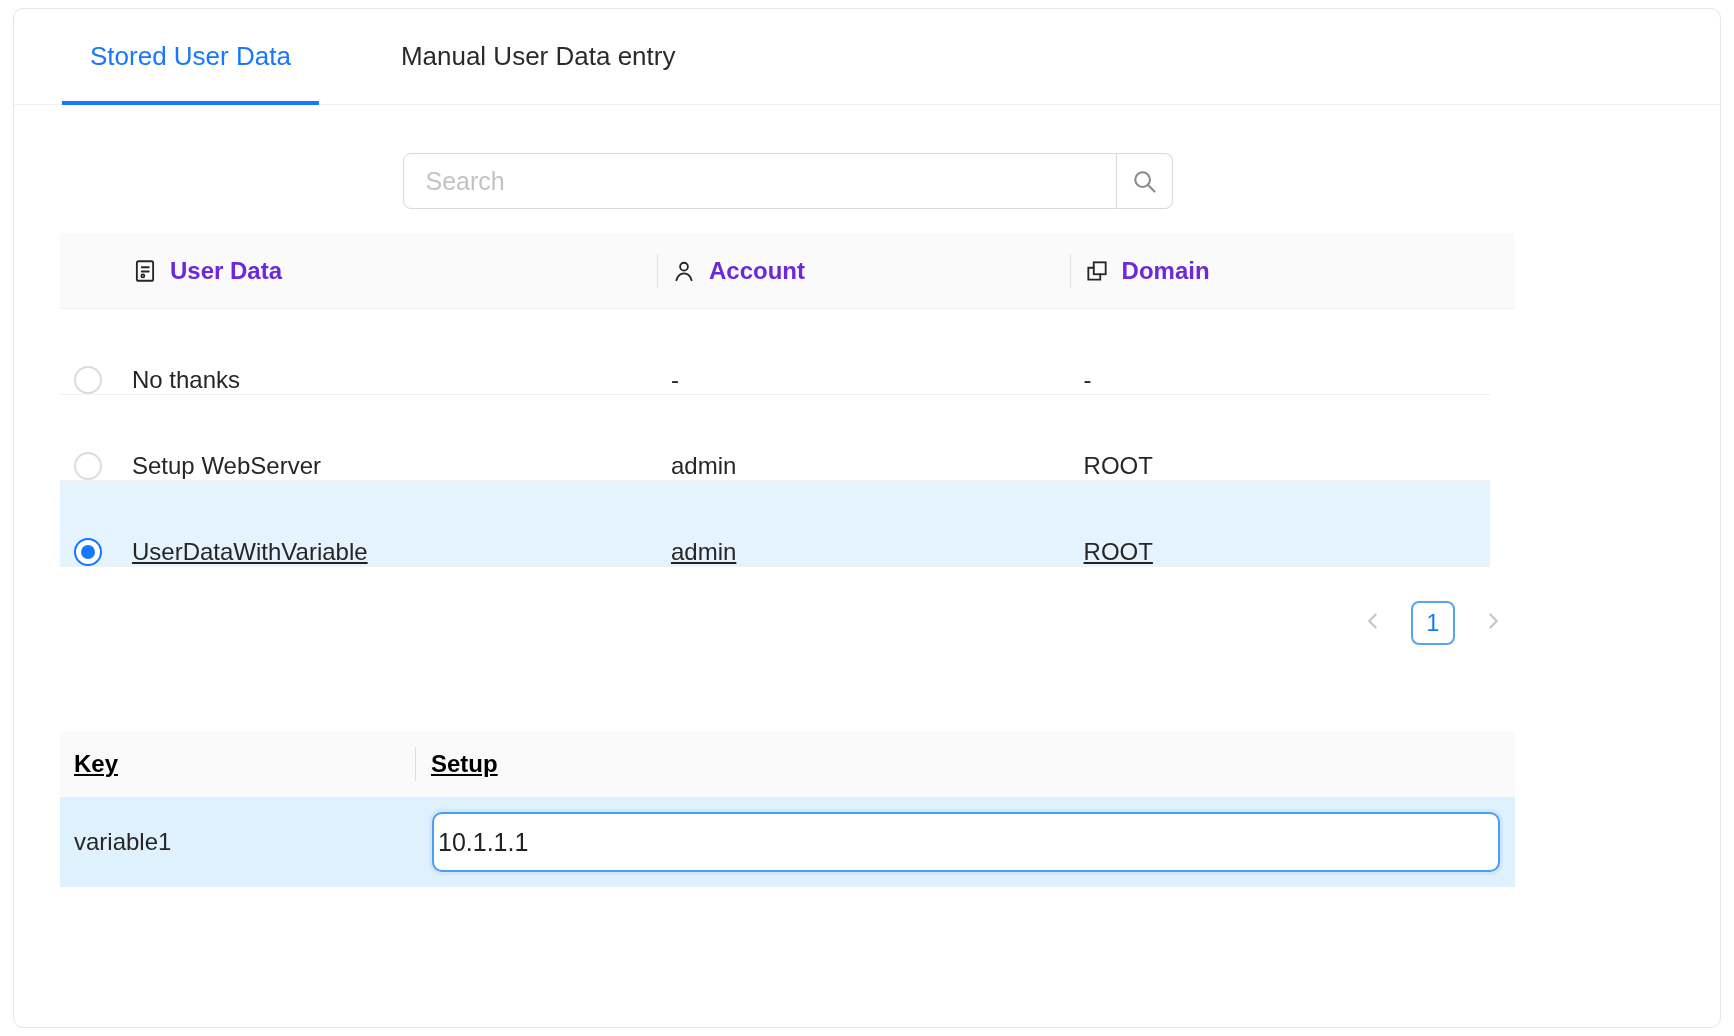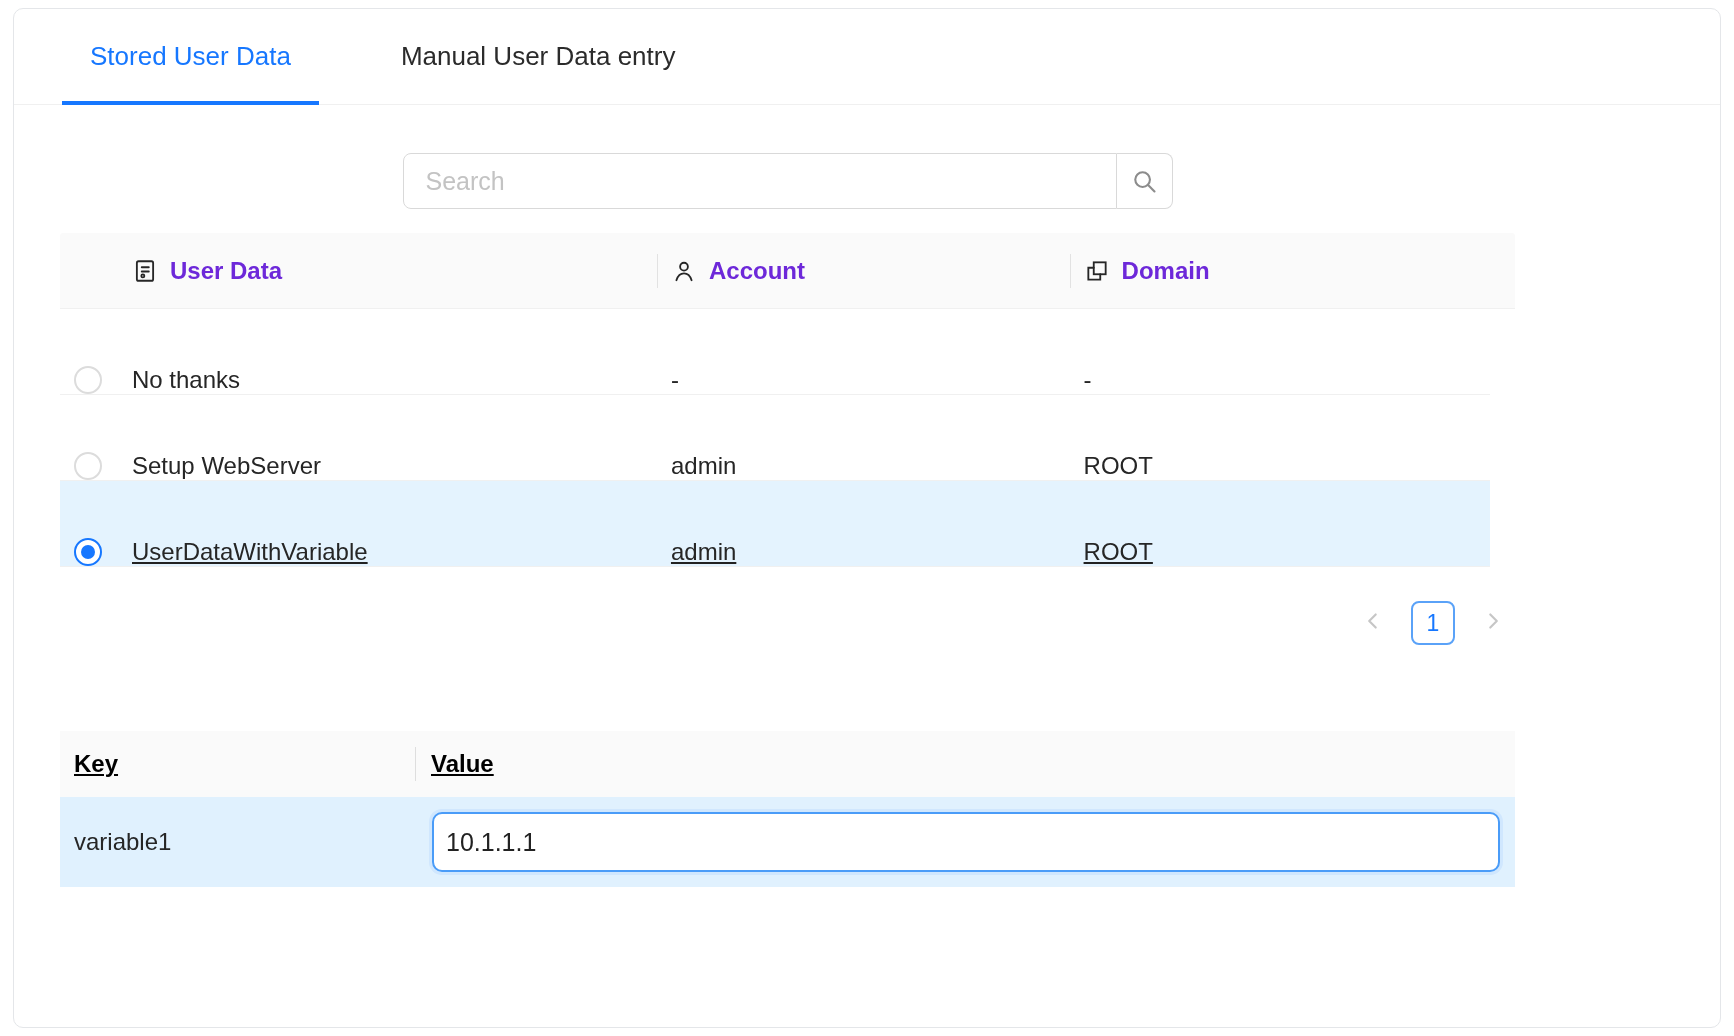--- a/index.html
+++ b/index.html
@@ -138,21 +138,21 @@
     background: var(--kv-row-bg, #e0f1fe);
   }
   .kv-key { font-size: 24px; color: #262626; }
   .kv-val-cell { flex: 1; padding: 0 15px 0 17px; }
   .value-input {
     width: 100%; height: 60px;
     border: 2px solid #4a9cf8; border-radius: 10px;
     background: #fff;
     font-size: 25px; color: #222;
     font-family: "Liberation Sans", sans-serif;
-    padding: 0 12px;
+    padding: 0 4px;
     outline: none;
     box-shadow: 0 0 0 3px rgba(22,119,255,0.08);
     caret-color: #111;
   }
 </style>
 </head>
 <body>
 
 <div class="card">
 
@@ -281,21 +281,21 @@
         </span>
       </div>
     </div>
 
     <div class="kv">
       <div class="kv-head">
         <div class="kv-col-key">
           <span class="kv-th">Key</span>
         </div>
         <div class="kv-col-val">
-          <span class="kv-th">Value</span>
+          <span class="kv-th">Setup</span>
         </div>
       </div>
       <div class="kv-row">
         <div class="kv-col-key">
           <span class="kv-key">variable1</span>
         </div>
         <div class="kv-val-cell">
           <input class="value-input" type="text" value="10.1.1.1" style="">
         </div>
       </div>

